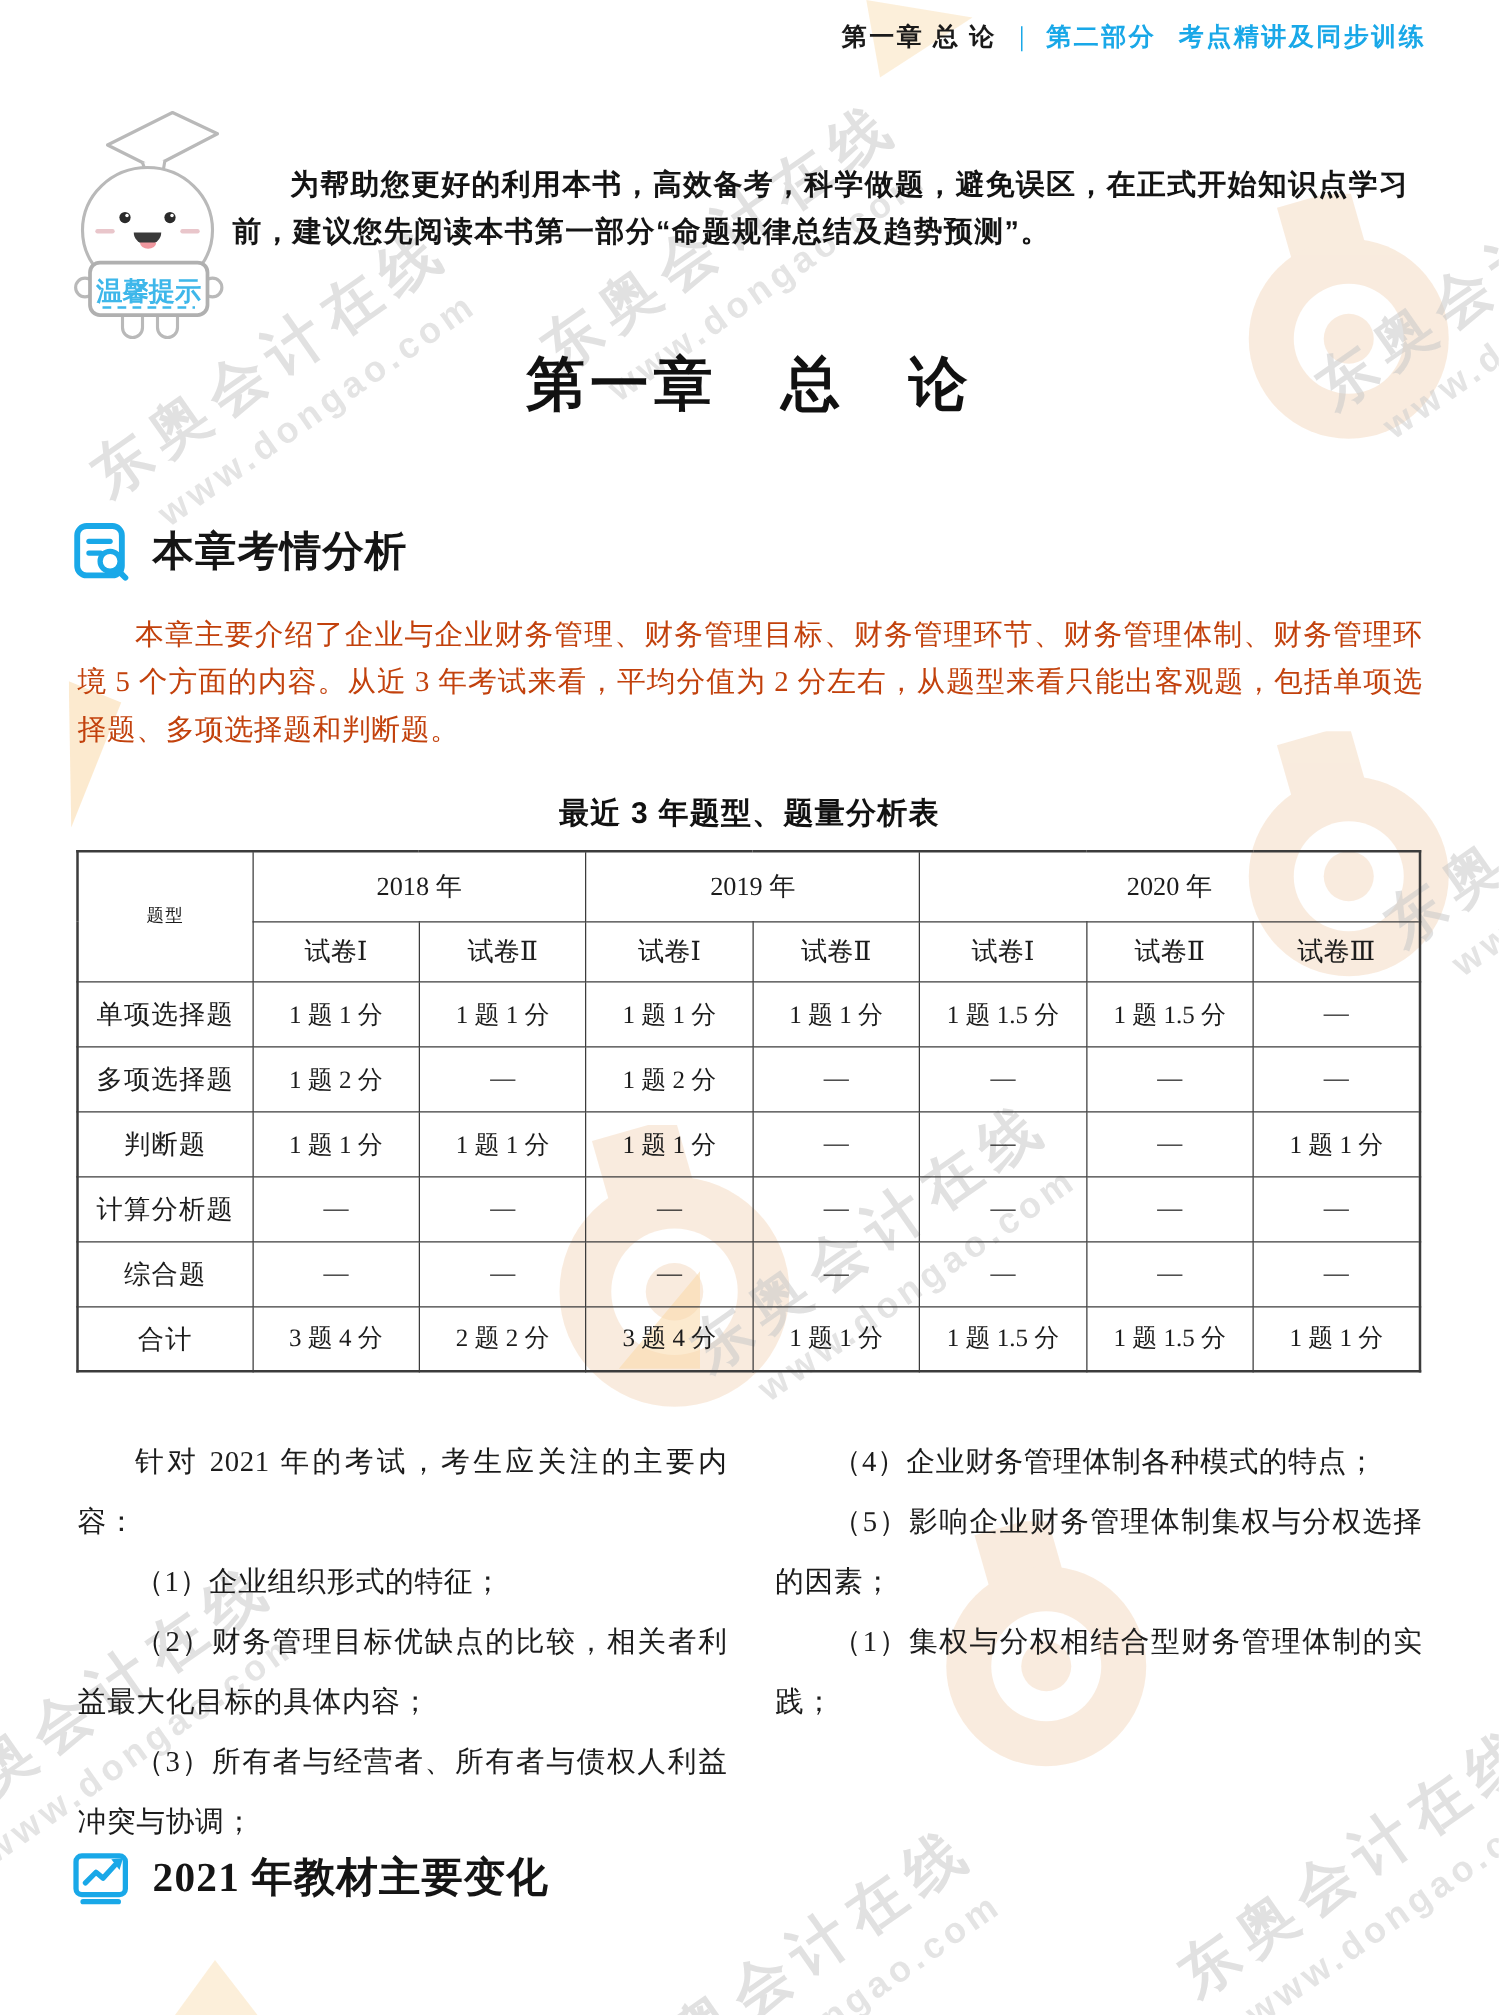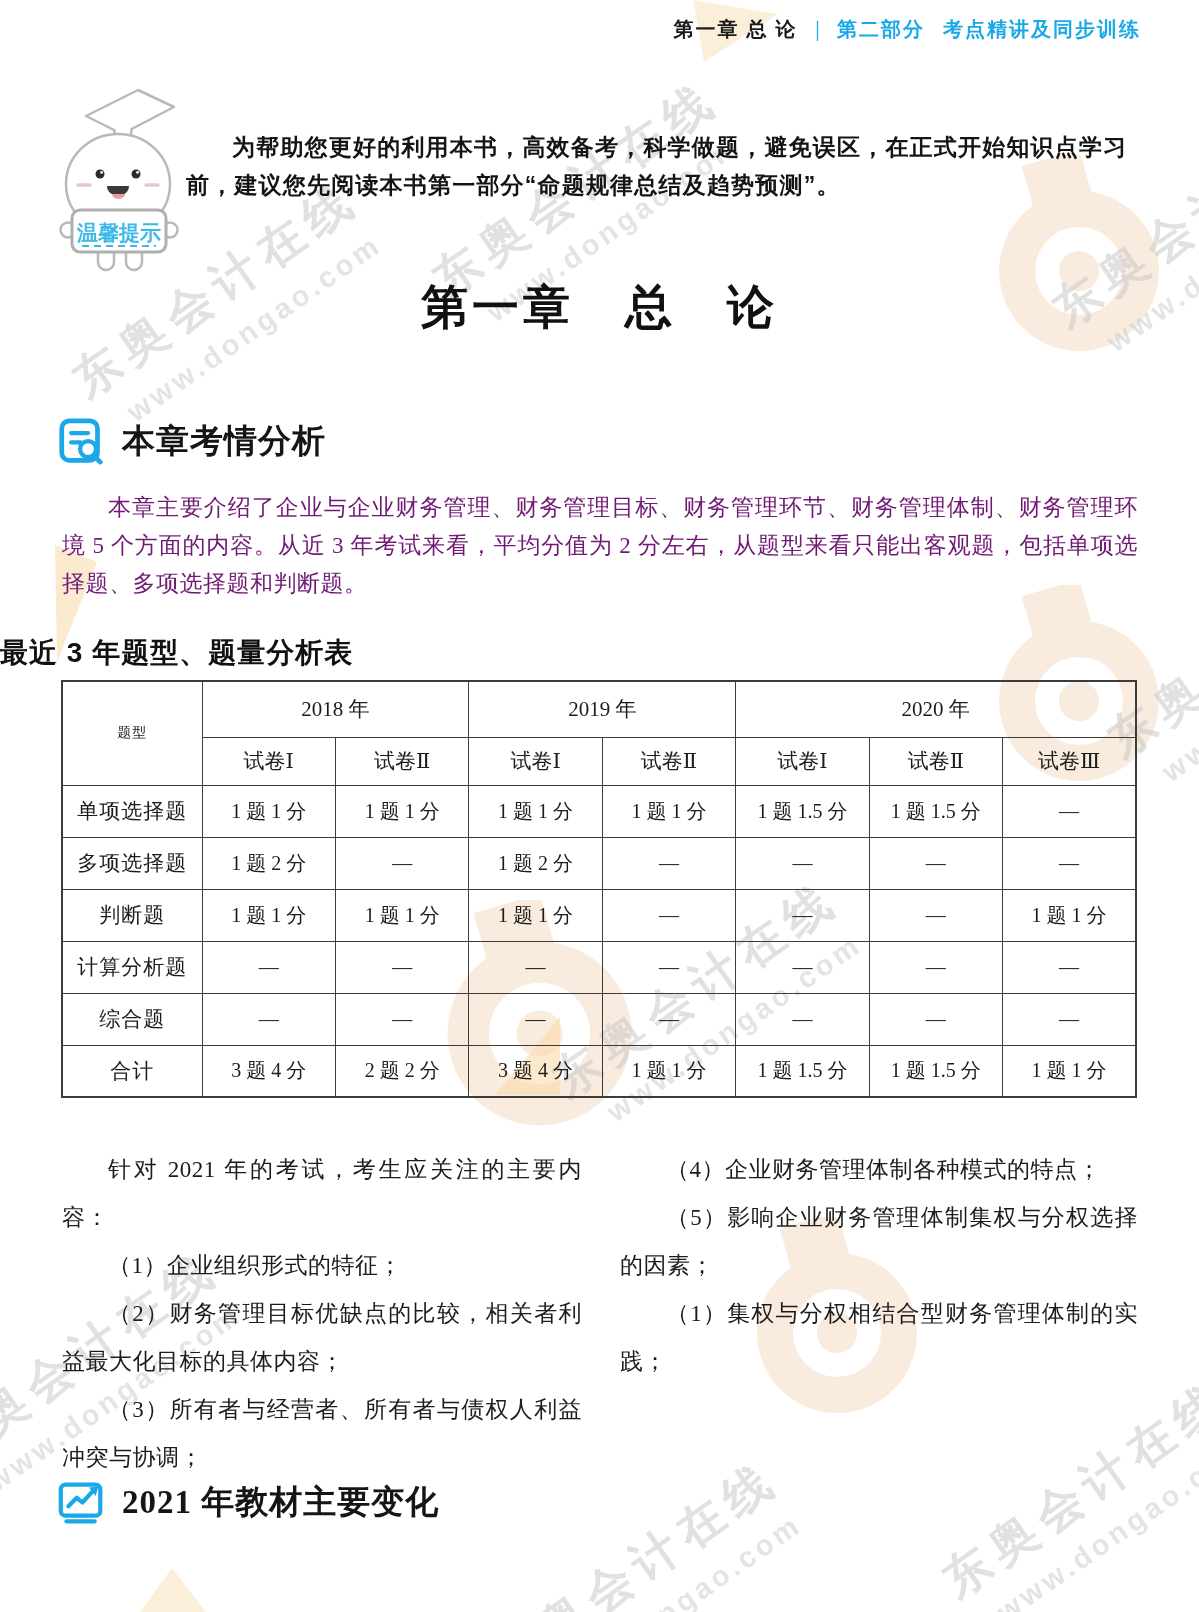--- a/index.html
+++ b/index.html
@@ -35,28 +35,28 @@
     font-size:47px;font-weight:700;color:#111;letter-spacing:4px;z-index:3;}
 
   
   .sec-head{position:absolute;left:58px;display:flex;align-items:center;gap:17px;z-index:3;}
   .sec-head .sec-title{font-size:33px;font-weight:700;color:#151515;letter-spacing:1px;font-family:Liberation Serif, serif;}
   .sec1{top:418px;}
   .sec2{top:1479px;}
 
   
   .body-para{position:absolute;left:62px;width:1076px;margin:0;z-index:3;
-    font-family:"Liberation Serif","DejaVu Serif",serif;font-size:23px;color:#701a75;
+    font-family:"Liberation Serif","DejaVu Serif",serif;font-size:23px;color:#c2410c;
     line-height:38px;text-align:justify;text-justify:inter-ideograph;text-indent:2em;letter-spacing:.5px;}
   .para1{top:489px;}
   .para2{top:1561px;}
 
   
-  .table-title{position:absolute;left:0;top:634px;width:1199px;text-align:left;
-    font-size:28px;font-weight:700;color:#111;letter-spacing:1px;z-index:3;}
+  .table-title{position:absolute;left:0;top:634px;width:1199px;text-align:center;
+    font-size:24px;font-weight:700;color:#111;letter-spacing:1px;z-index:3;}
   .qtable{position:absolute;left:61px;top:680px;width:1076px;z-index:3;
     border-collapse:collapse;table-layout:fixed;background:transparent;
     font-family:"Liberation Serif","DejaVu Serif",serif;}
   .qtable,.qtable th,.qtable td{border:1.4px solid #3c3c3c;}
   .qtable{border-width:2.5px;}
   .qtable th,.qtable td{text-align:center;vertical-align:middle;font-weight:400;color:#1c1c1c;padding:0;}
   .qtable .yearrow{height:56px;}
   .qtable .paperrow{height:48px;}
   .qtable tbody tr{height:52px;}
   .qtype{font-size:14px;letter-spacing:1px;}

